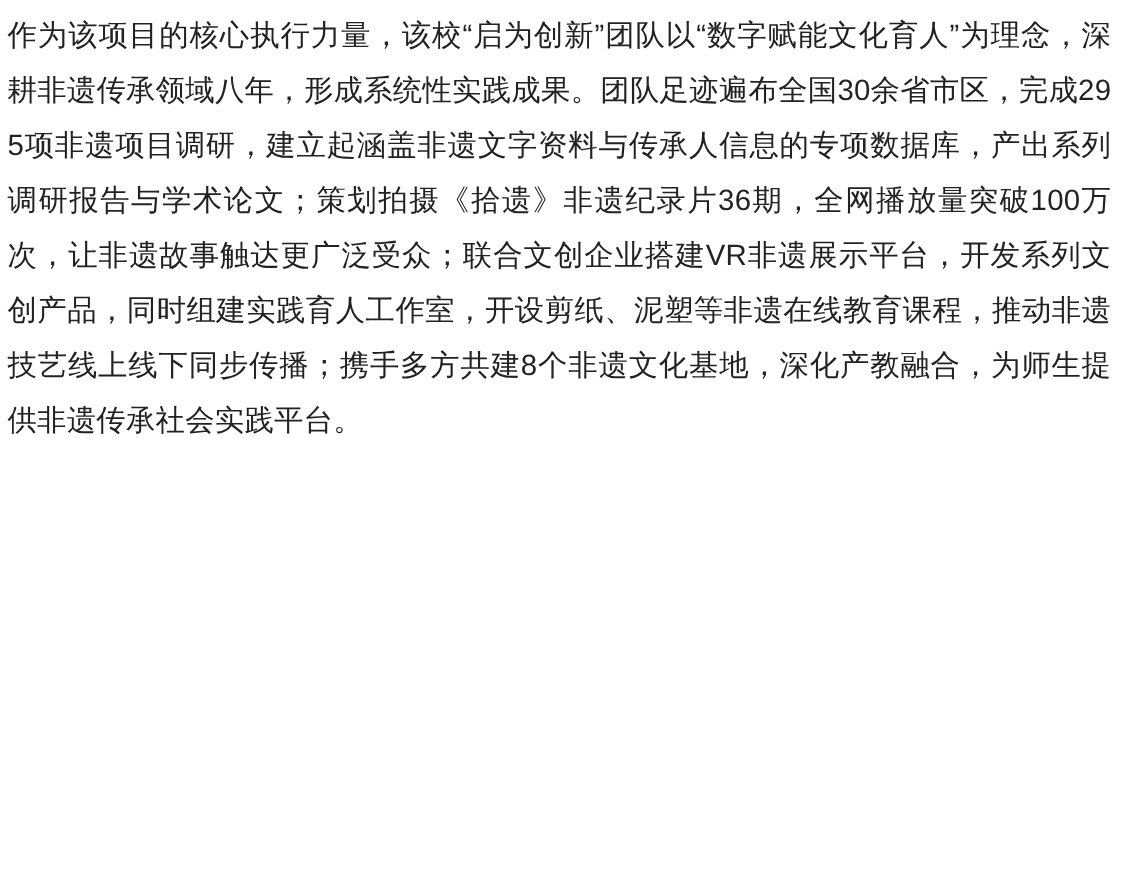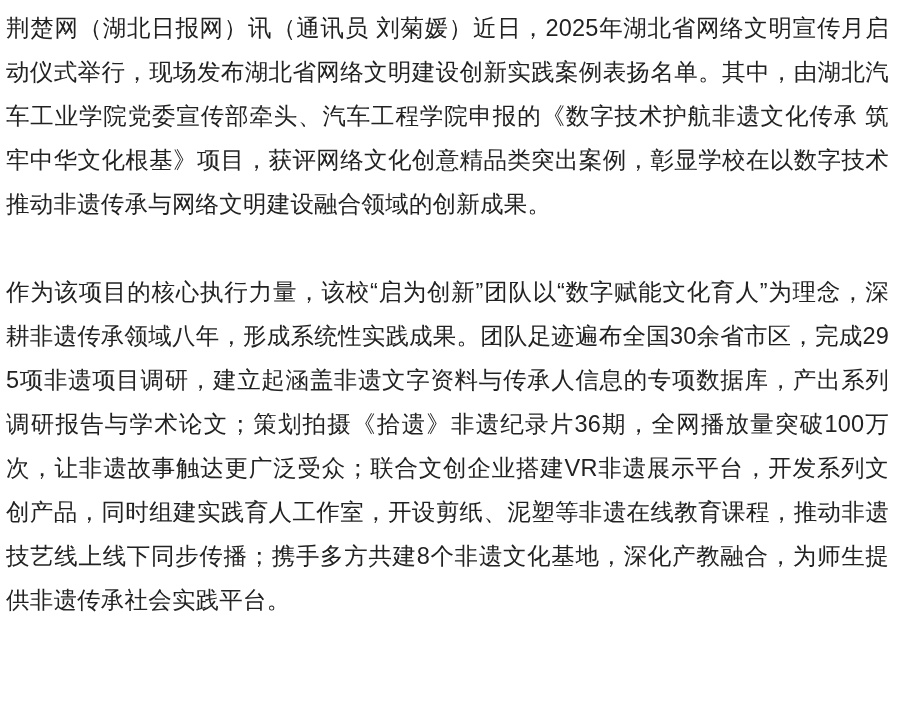--- a/index.html
+++ b/index.html
@@ -29,15 +29,14 @@
     word-break: break-all;
   }
   .para + .para {
     margin-top: 44px;
   }
 </style>
 </head>
 <body>
 
 <div class="article">
-  <p class="para">荆楚网（湖北日报网）讯（通讯员 刘菊媛）近日，2025年湖北省网络文明宣传月启动仪式举行，现场发布湖北省网络文明建设创新实践案例表扬名单。其中，由湖北汽车工业学院党委宣传部牵头、汽车工程学院申报的《数字技术护航非遗文化传承 筑牢中华文化根基》项目，获评网络文化创意精品类突出案例，彰显学校在以数字技术推动非遗传承与网络文明建设融合领域的创新成果。</p>
   <p class="para">作为该项目的核心执行力量，该校“启为创新”团队以“数字赋能文化育人”为理念，深耕非遗传承领域八年，形成系统性实践成果。团队足迹遍布全国30余省市区，完成295项非遗项目调研，建立起涵盖非遗文字资料与传承人信息的专项数据库，产出系列调研报告与学术论文；策划拍摄《拾遗》非遗纪录片36期，全网播放量突破100万次，让非遗故事触达更广泛受众；联合文创企业搭建VR非遗展示平台，开发系列文创产品，同时组建实践育人工作室，开设剪纸、泥塑等非遗在线教育课程，推动非遗技艺线上线下同步传播；携手多方共建8个非遗文化基地，深化产教融合，为师生提供非遗传承社会实践平台。</p>
 </div>
 
 </body></html>

